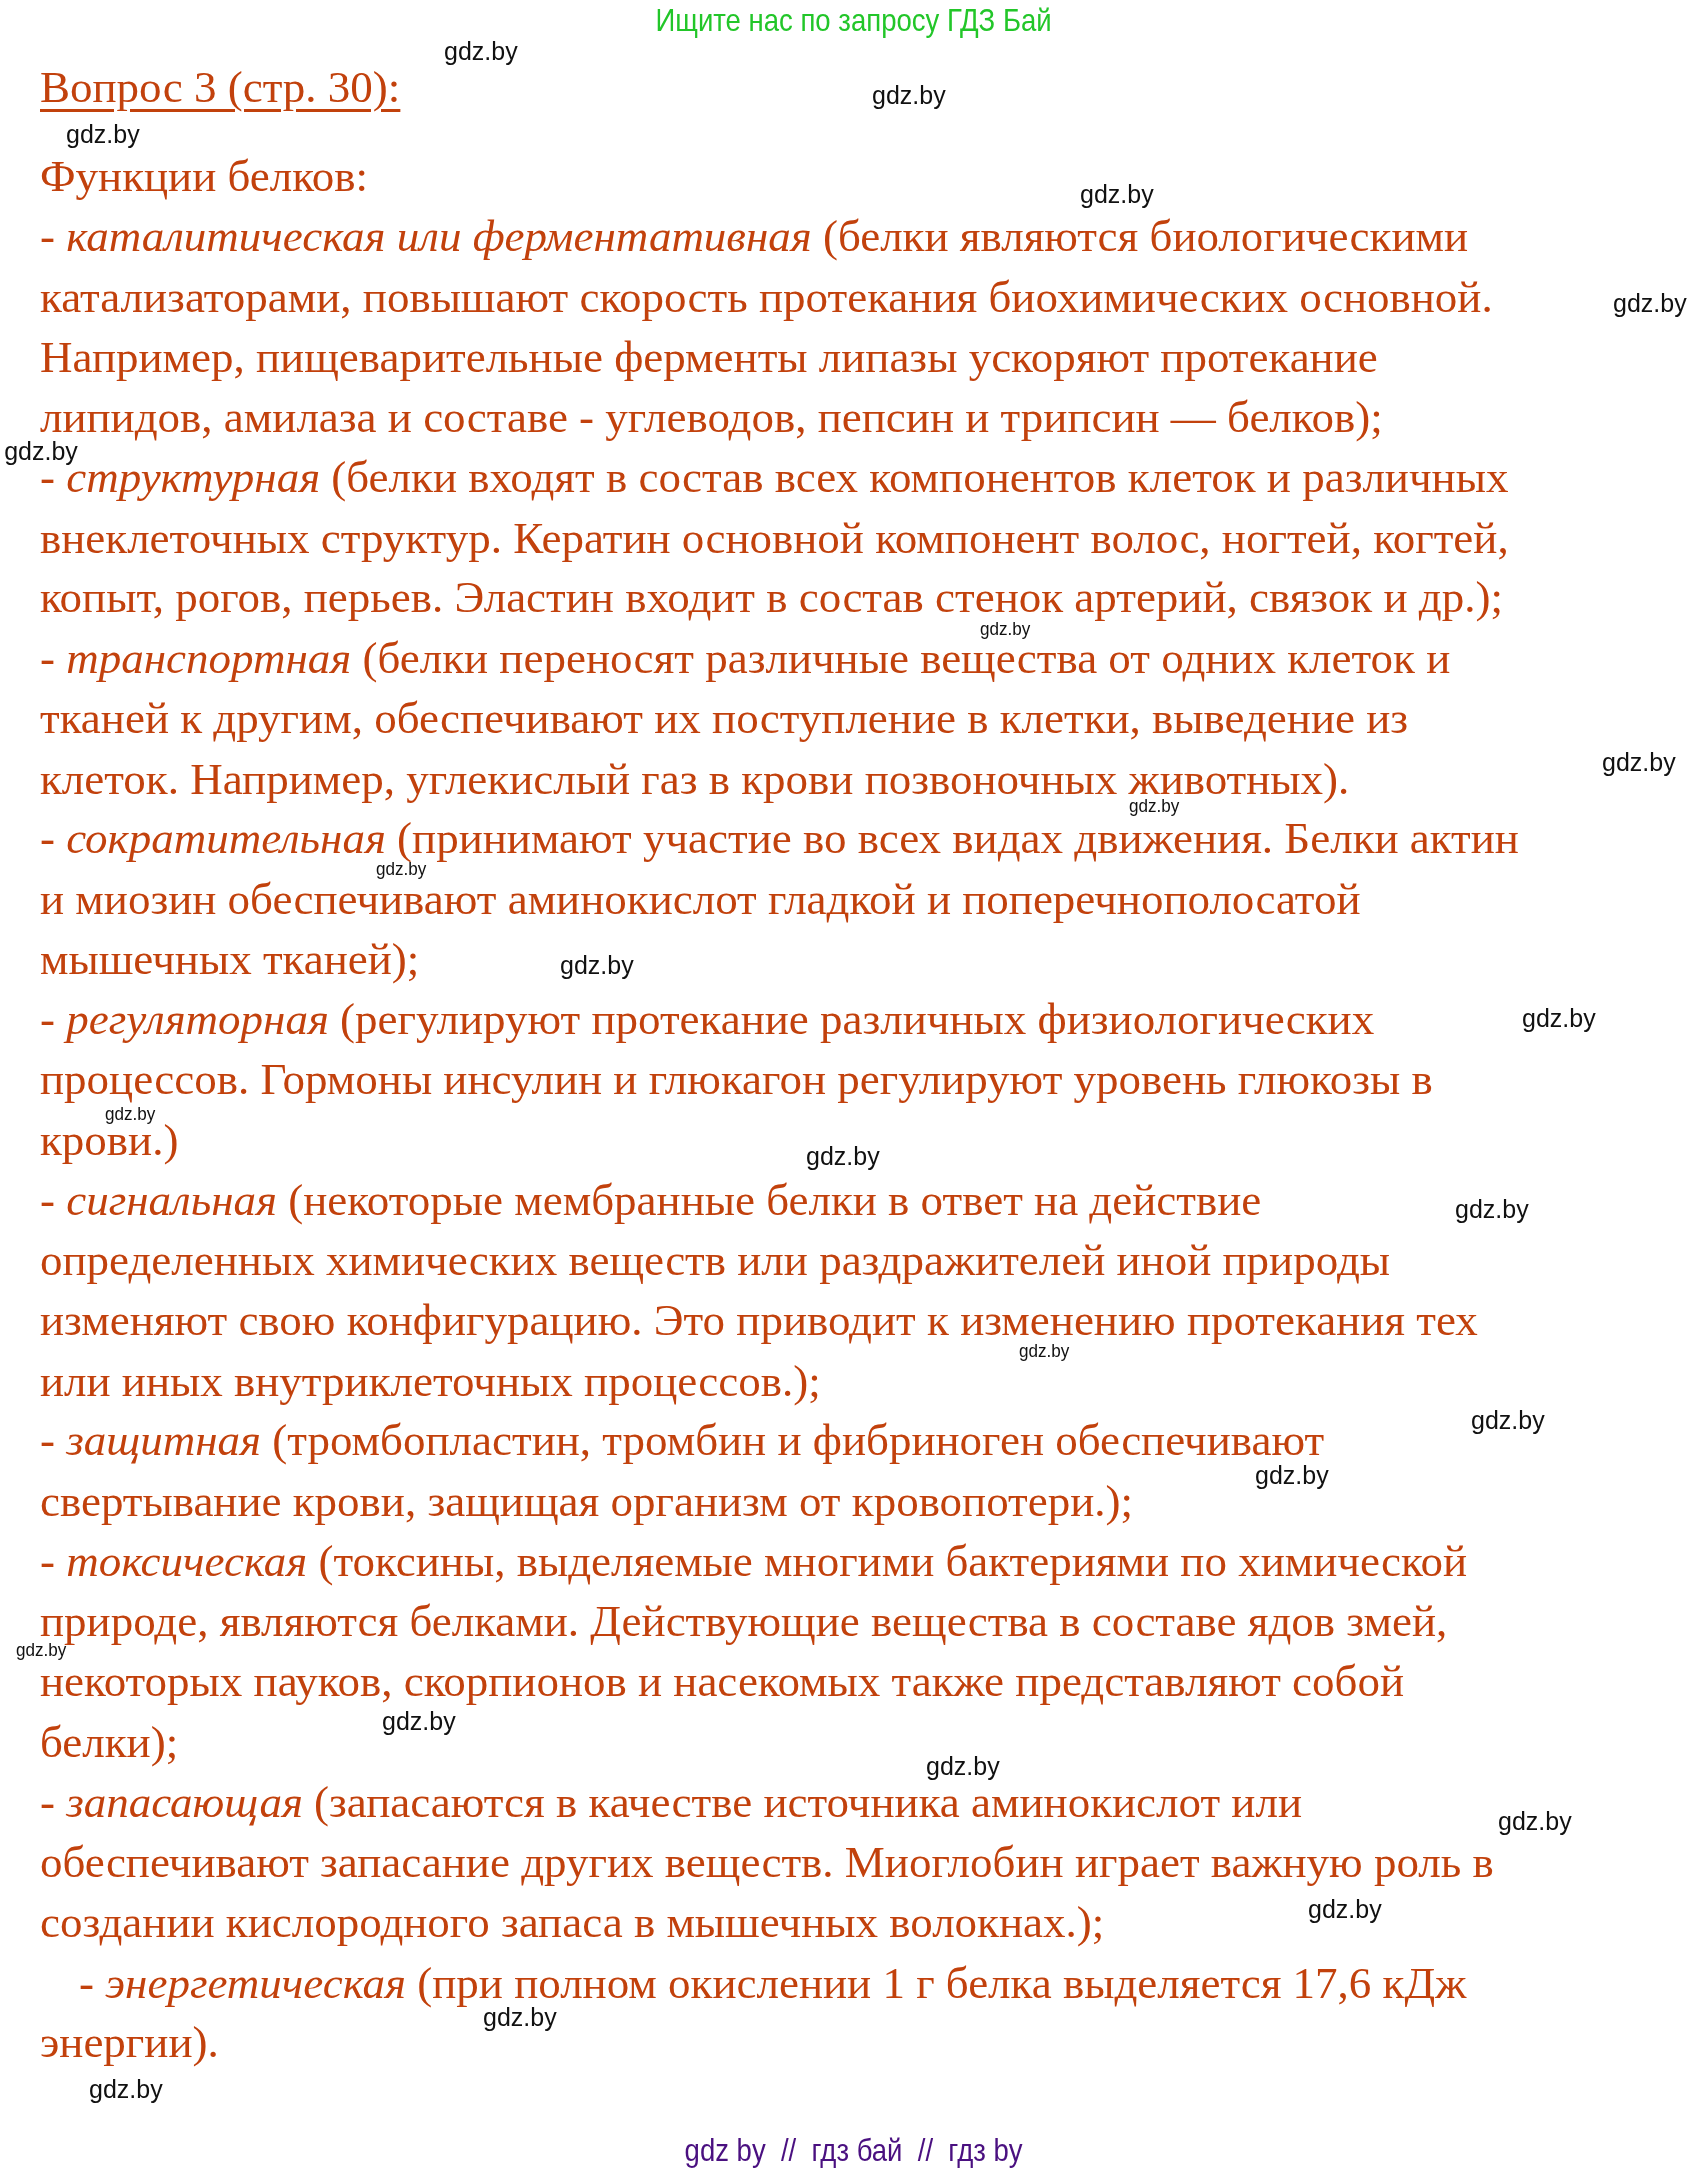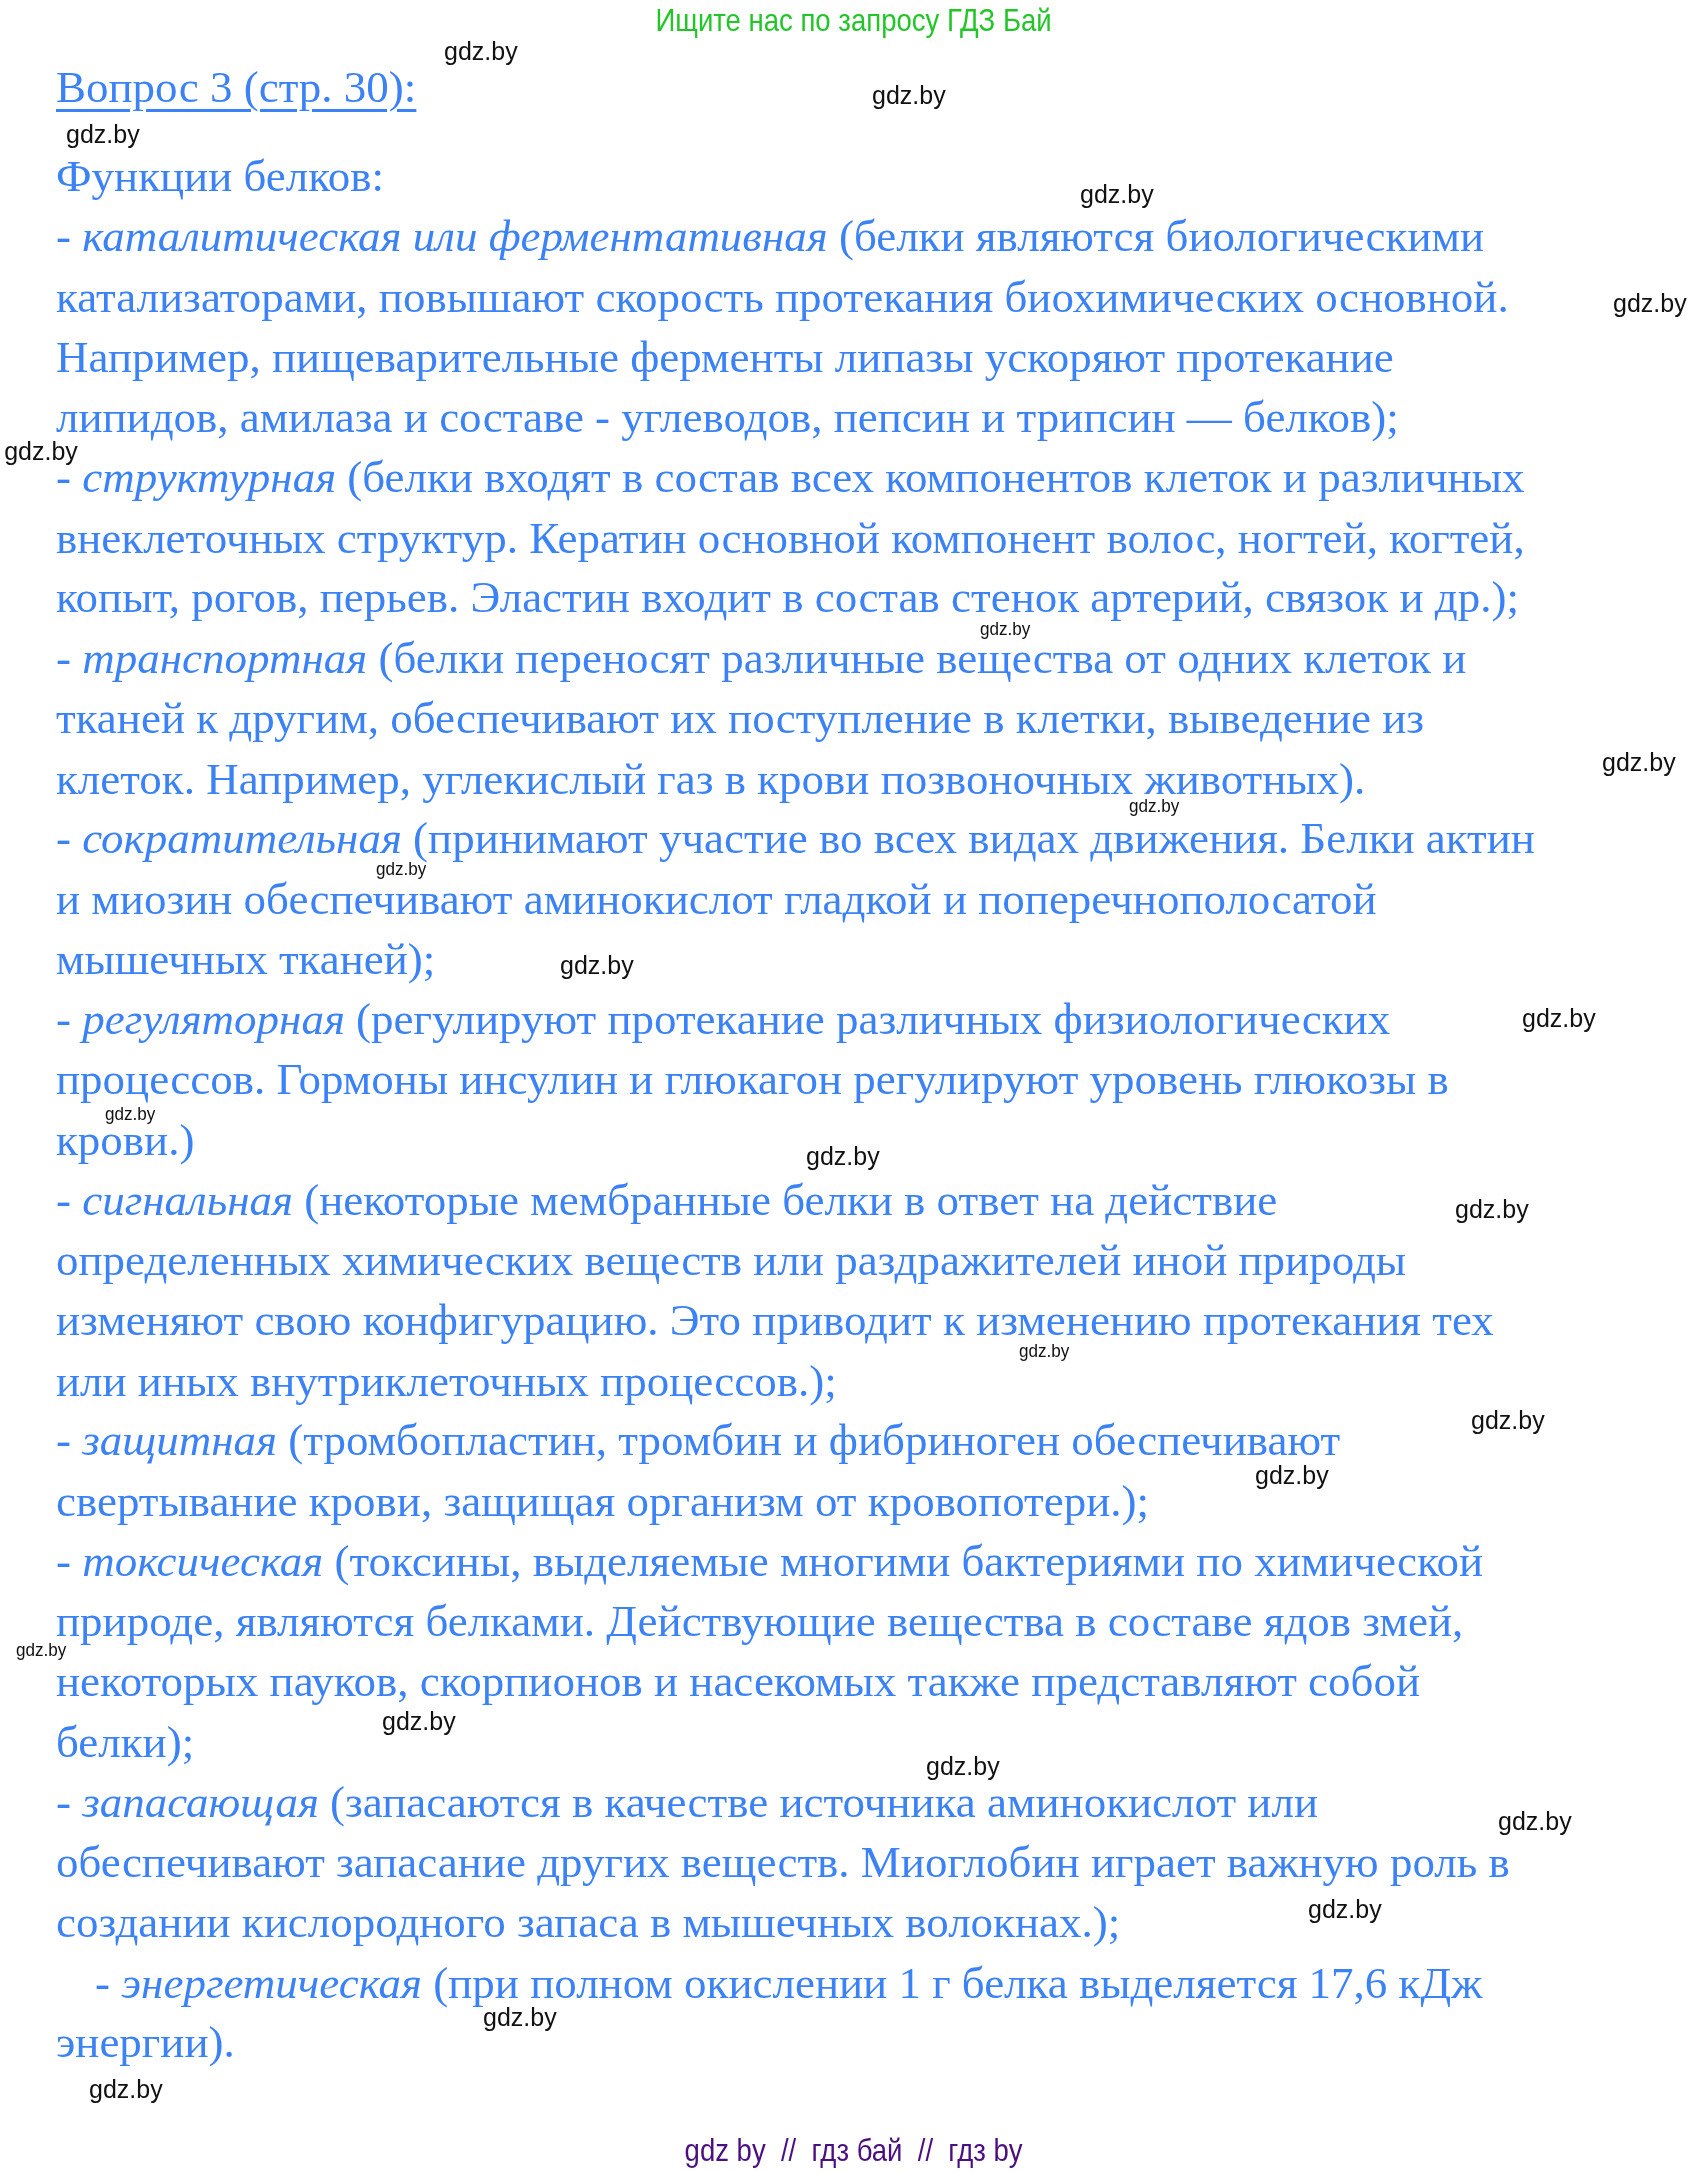--- a/index.html
+++ b/index.html
@@ -22,25 +22,25 @@
       font-family: "Liberation Sans", sans-serif;
       font-size: 32px;
       line-height: 37px;
       color: #22c629;
       transform: scaleX(0.86);
       transform-origin: 854px 0;
       white-space: nowrap;
     }
     .doc-line {
       position: absolute;
-      left: 56px;
+      left: 40px;
       font-family: "Liberation Serif", serif;
       font-size: 45px;
       line-height: 45px;
-      color: #3b82f6;
+      color: #c2410c;
       white-space: nowrap;
     }
     .doc-line i {
       font-style: italic;
     }
     .question-title {
       text-decoration: underline;
       text-decoration-thickness: 3.3px;
       text-underline-offset: 6.6px;
     }

